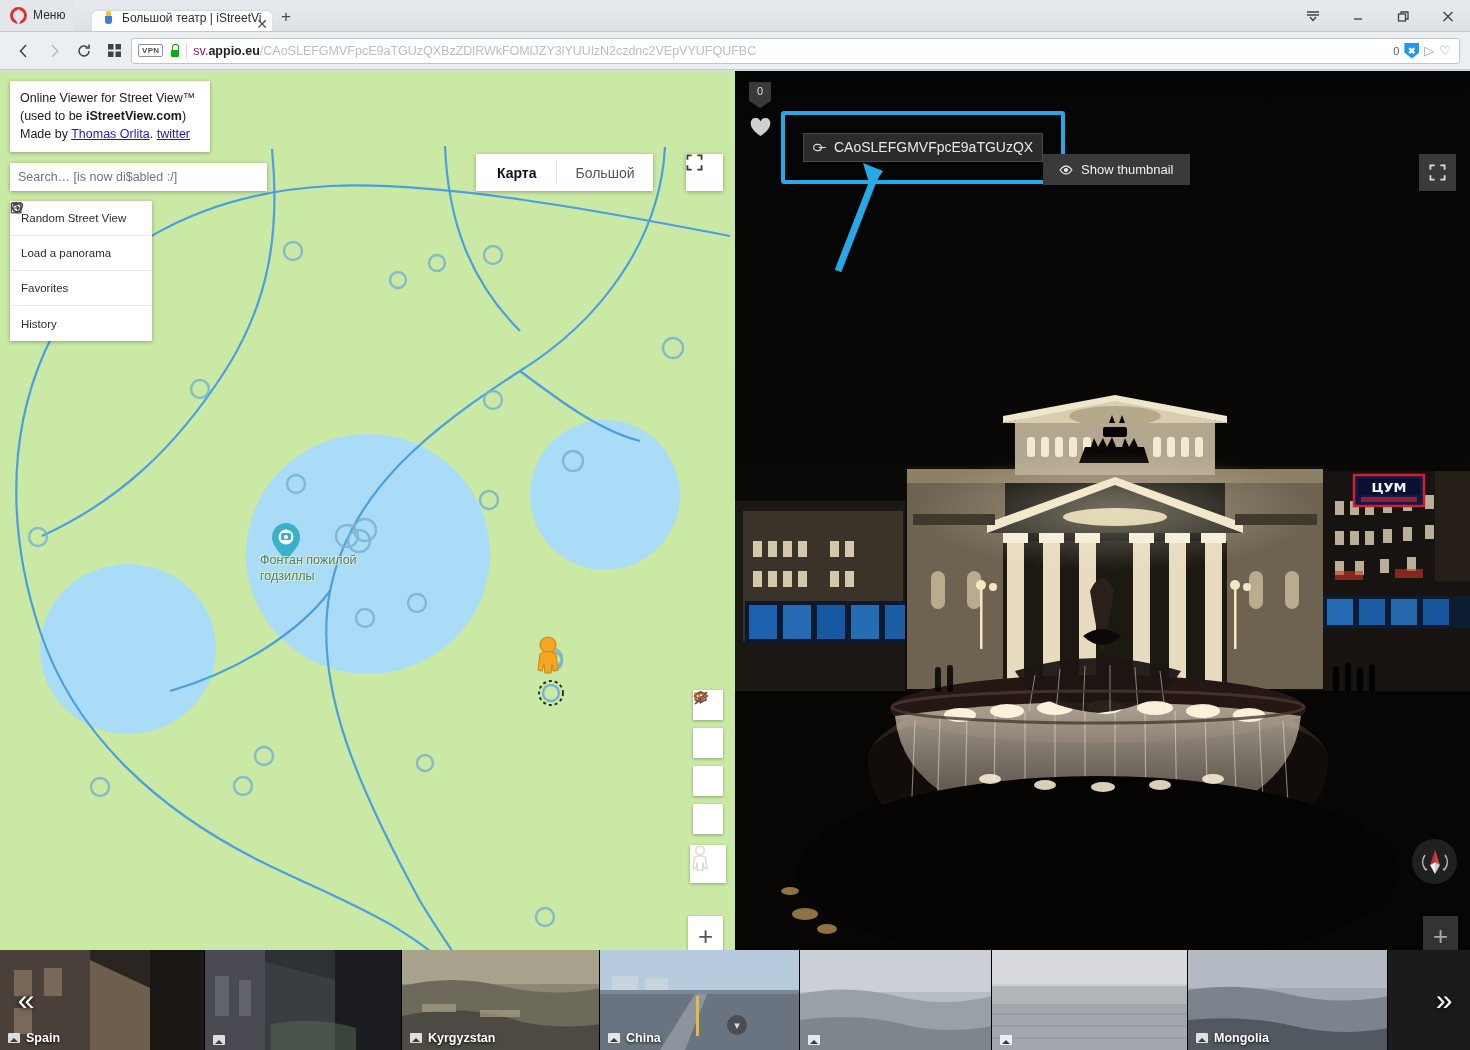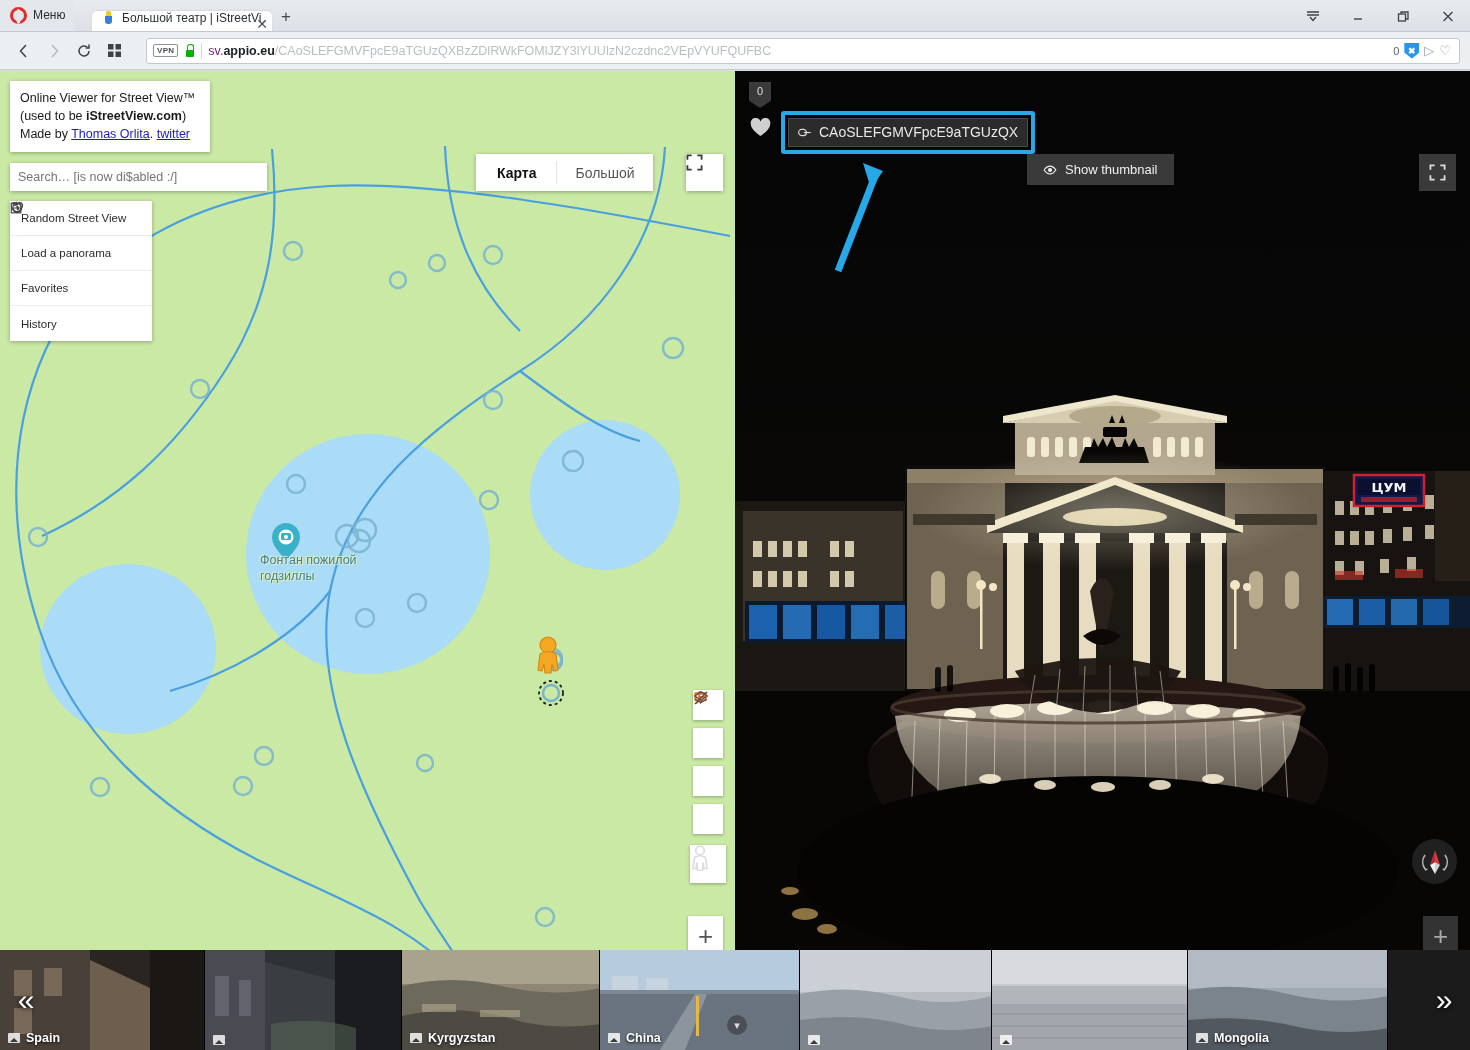--- a/index.html
+++ b/index.html
@@ -39,21 +39,21 @@
     align-items:center; }
   .win-btn { width:45px; height:32px; display:flex; align-items:center;
     justify-content:center; color:#3f444a; cursor:pointer; }
 
   .navbar { height:38px; background:#eceff2; display:flex; align-items:center;
     padding:0 10px; gap:2px; border-bottom:1px solid #c8cdd3; }
   .nav-ico { width:28px; height:28px; display:flex; align-items:center;
     justify-content:center; color:#3d4349; cursor:pointer; font-size:15px; }
   .nav-ico.dim { color:#b5bbc1; }
 
-  .urlbar { flex:1; height:26px; margin-left:16px; background:#fff;
+  .urlbar { flex:1; height:26px; margin-left:1px; background:#fff;
     border:1px solid #c2c7cd; border-radius:3px; display:flex;
     align-items:center; padding:0 6px; gap:6px; }
   .vpn-badge { font-size:8px; font-weight:bold; color:#4a4f55; border:1px solid #8d939a;
     border-radius:2px; padding:1px 3px; letter-spacing:.3px; }
   .lock { width:11px; height:13px; position:relative; }
   .lock::before { content:""; position:absolute; left:1.5px; bottom:0; width:8px;
     height:7px; background:#00b300; border-radius:1px; }
   .lock::after { content:""; position:absolute; left:3px; top:0px; width:5px;
     height:6px; border:1.6px solid #00b300; border-bottom:none; border-radius:3px 3px 0 0; }
   .url-sep { width:1px; height:16px; background:#d5d9de; }
@@ -124,25 +124,25 @@
   .sv { position:absolute; left:735px; top:0; width:735px; height:879px;
     background:#050505; overflow:hidden; }
 
   .sv-badge0 { position:absolute; left:14px; top:11px; width:22px; height:26px;
     background:#3a3a3a; color:#ddd; font-size:11px; display:flex;
     align-items:flex-start; justify-content:center; padding-top:3px;
     clip-path:polygon(0 0,100% 0,100% 72%,50% 100%,0 72%); }
   .sv-heart { position:absolute; left:14px; top:45px; width:23px; height:23px;
     display:flex; align-items:center; justify-content:center; cursor:pointer; }
   .pano-id-wrap { position:absolute; left:46px; top:40px; border:4px solid #29a8e8;
-    border-radius:3px; padding:3px; }
+    border-radius:3px; padding:18px; }
   .pano-id { background:#2b2b2b; color:#e8e8e8; font-size:14px; padding:5px 9px 6px;
     display:flex; align-items:center; gap:7px; white-space:nowrap; cursor:pointer;
     border:1px solid #4a4a4a; }
-  .thumb-btn { position:absolute; left:292px; top:83px; background:#3a3a3a;
+  .thumb-btn { position:absolute; left:308px; top:83px; background:#3a3a3a;
     color:#eee; font-size:13px; padding:8px 16px; display:flex; align-items:center;
     gap:8px; cursor:pointer; }
   .sv-fs { position:absolute; right:14px; top:83px; width:37px; height:37px;
     background:#3a3a3a; display:flex; align-items:center; justify-content:center;
     cursor:pointer; }
 
   .compass { position:absolute; right:13px; top:768px; width:45px; height:45px;
     border-radius:50%; background:rgba(40,40,40,.78); display:flex;
     align-items:center; justify-content:center; cursor:pointer; }
   .sv-zoom { position:absolute; right:18px; top:845px; width:35px;

